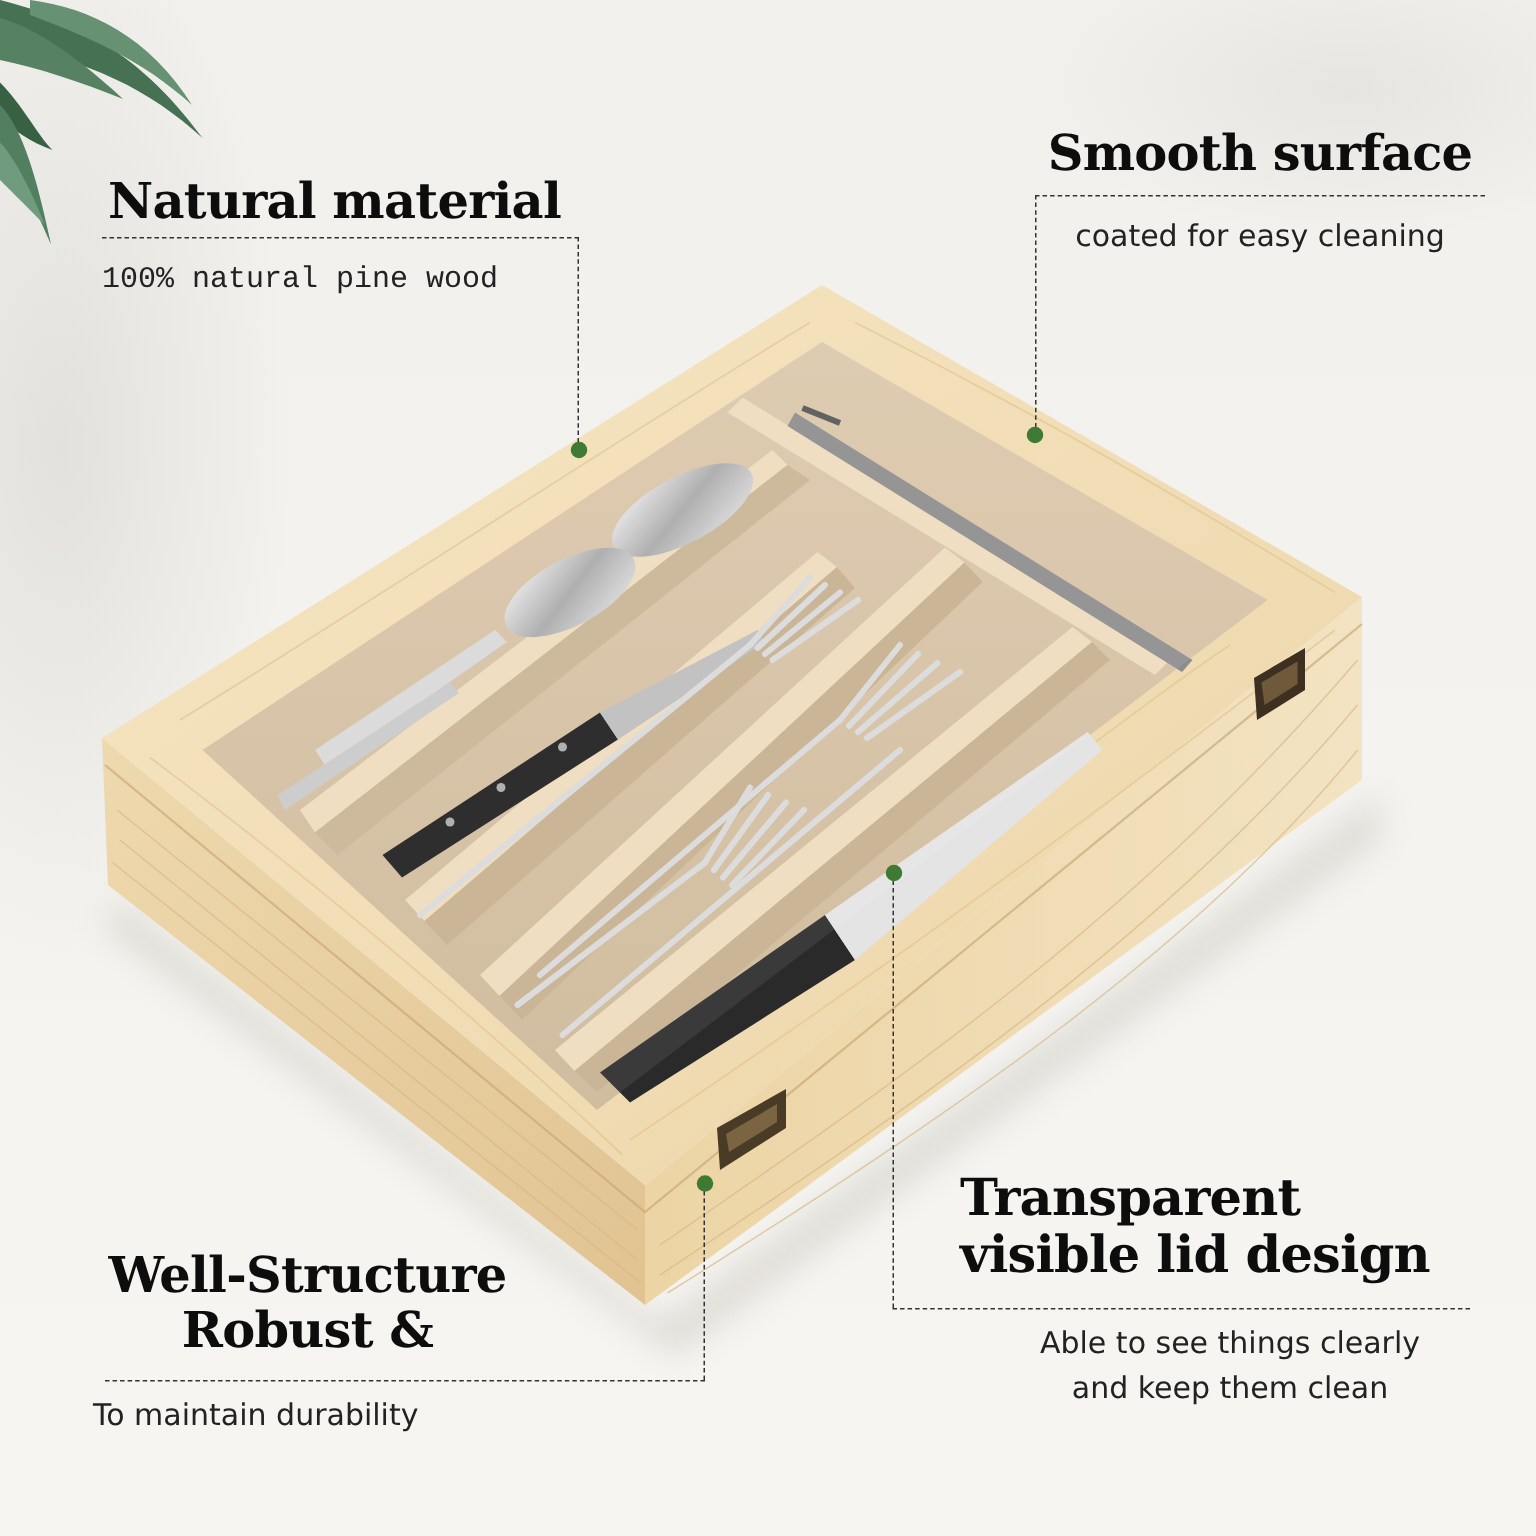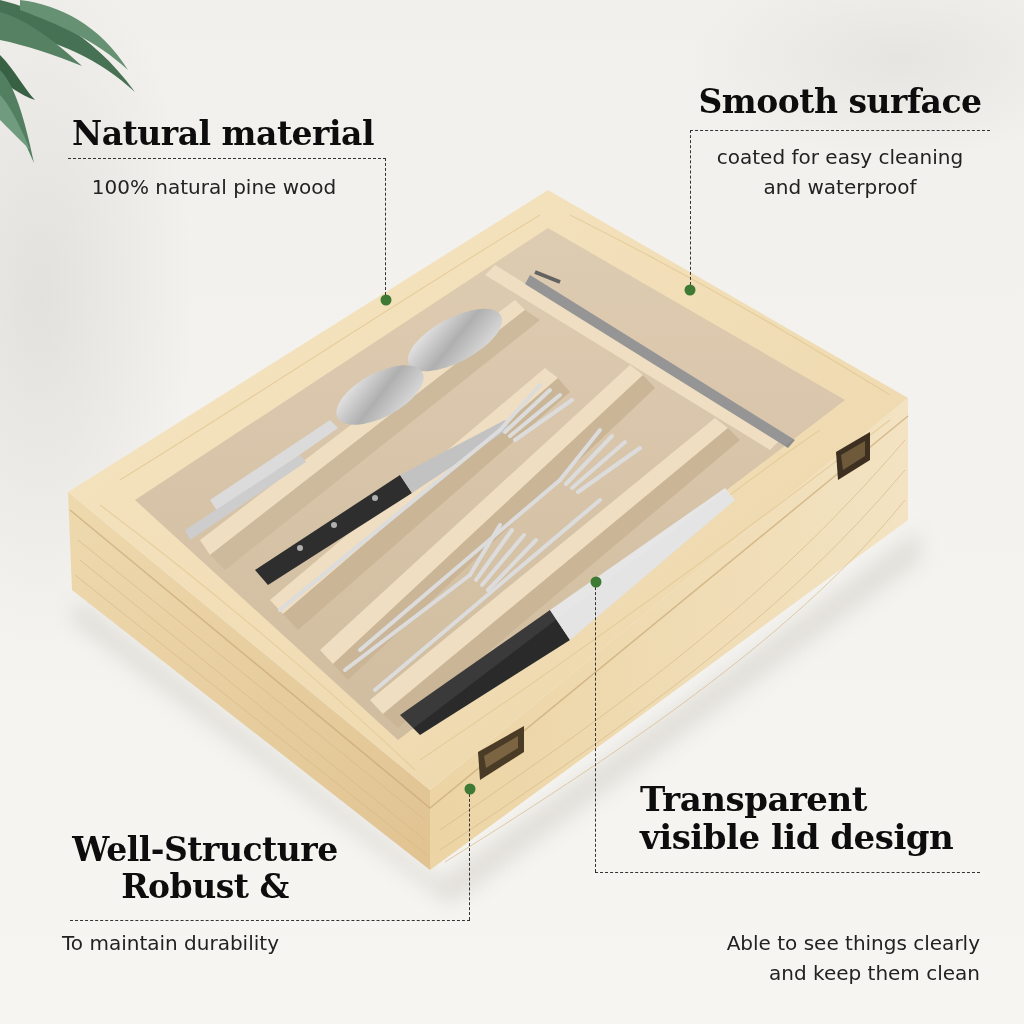--- a/index.html
+++ b/index.html
@@ -157,49 +157,48 @@
     <polygon points="841,455 865,441 865,456 843,470" fill="#6e5a3b"></polygon>
   </g>
 </svg>
 
 <div class="callout" style="left:68px; top:116px; width:320px;">
   <div class="title" style="font-size:33px; padding-left:4px;">Natural material</div>
 </div>
 <div class="dash-h" style="left:68px; top:158px; width:318px;"></div>
 <div class="dash-v" style="left:385px; top:158px; height:142px;"></div>
 <div class="dot" style="left:386px; top:300px;"></div>
-<div class="callout desc" style="left:68px; top:172px; width:292px; text-align:center;">
+<div class="callout desc" style="left:68px; top:172px; width:292px; text-align:left;font-family:Liberation Mono, monospace;">
   <div>100% natural pine wood</div>
 </div>
 
 <div class="callout" style="left:690px; top:84px; width:300px; text-align:center;">
   <div class="title" style="font-size:33px;">Smooth surface</div>
 </div>
 <div class="dash-h" style="left:690px; top:130px; width:300px;"></div>
 <div class="dash-v" style="left:690px; top:130px; height:160px;"></div>
 <div class="dot" style="left:690px; top:290px;"></div>
 <div class="callout desc" style="left:692px; top:142px; width:296px; text-align:center;">
   <div>coated for easy cleaning</div>
-  <div>and waterproof</div>
 </div>
 
 <div class="callout" style="left:70px; top:832px; width:270px; text-align:center;">
   <div class="title" style="font-size:33px;">Well-Structure</div>
   <div class="title" style="font-size:33px;">Robust &amp;</div>
 </div>
 <div class="dash-h" style="left:70px; top:920px; width:400px;"></div>
 <div class="dash-v" style="left:469px; top:789px; height:131px;"></div>
 <div class="dot" style="left:470px; top:789px;"></div>
 <div class="callout desc" style="left:62px; top:928px; width:300px;">
   <div>To maintain durability</div>
 </div>
 
 <div class="callout" style="left:640px; top:780px; width:360px; ">
   <div class="title" style="font-size:34px;">Transparent</div>
   <div class="title" style="font-size:34px;">visible lid design</div>
 </div>
 <div class="dash-h" style="left:595px; top:872px; width:385px;"></div>
 <div class="dash-v" style="left:595px; top:582px; height:290px;"></div>
 <div class="dot" style="left:596px; top:582px;"></div>
-<div class="callout desc" style="left:660px; top:880px; width:320px; text-align:right;margin-top:48px;">
+<div class="callout desc" style="left:660px; top:880px; width:320px; text-align:center;">
   <div>Able to see things clearly</div>
   <div>and keep them clean</div>
 </div>
 
 </body></html>

